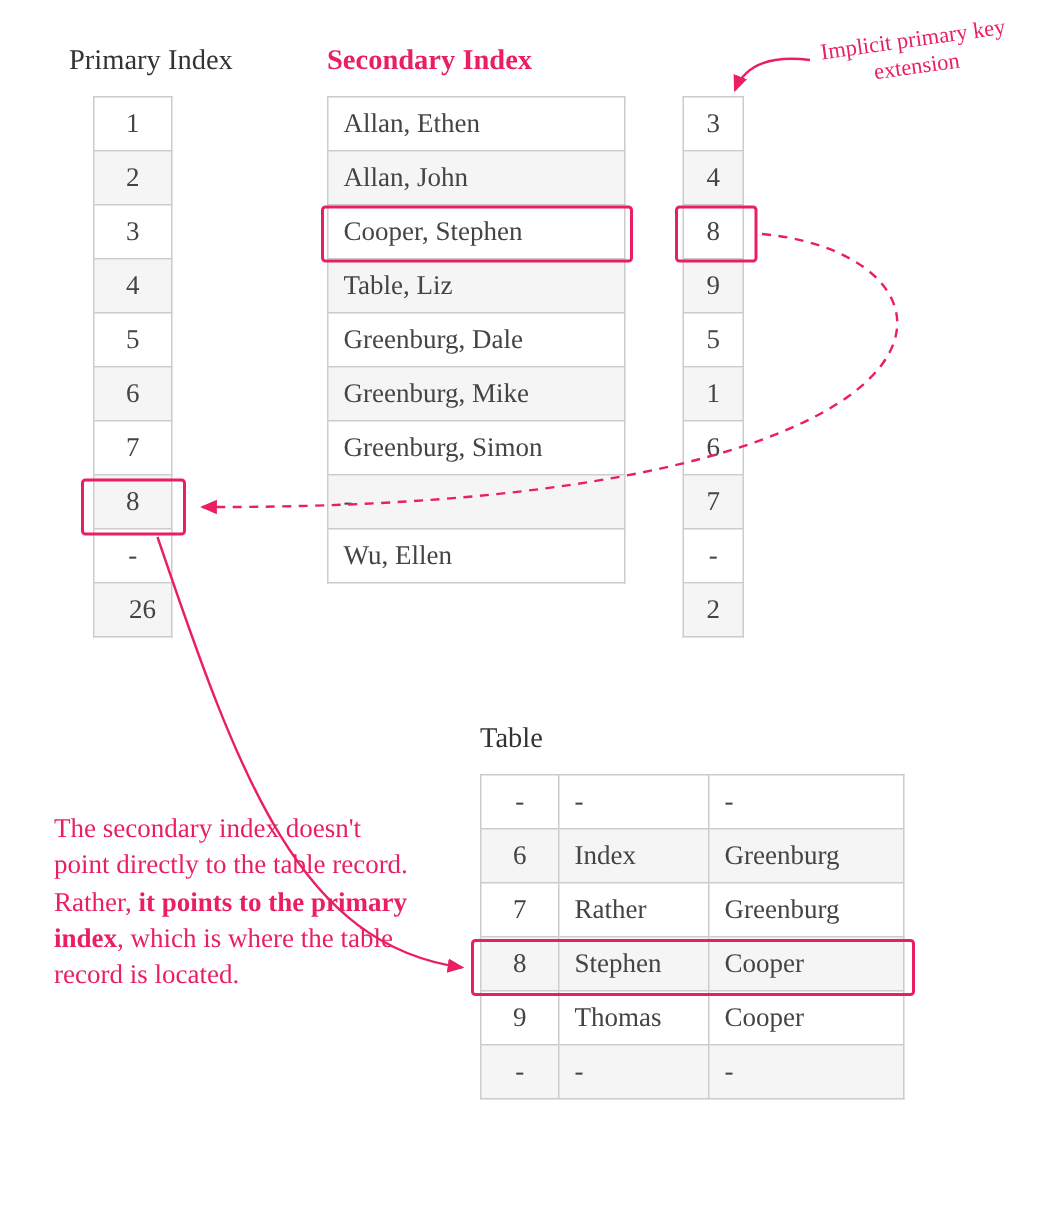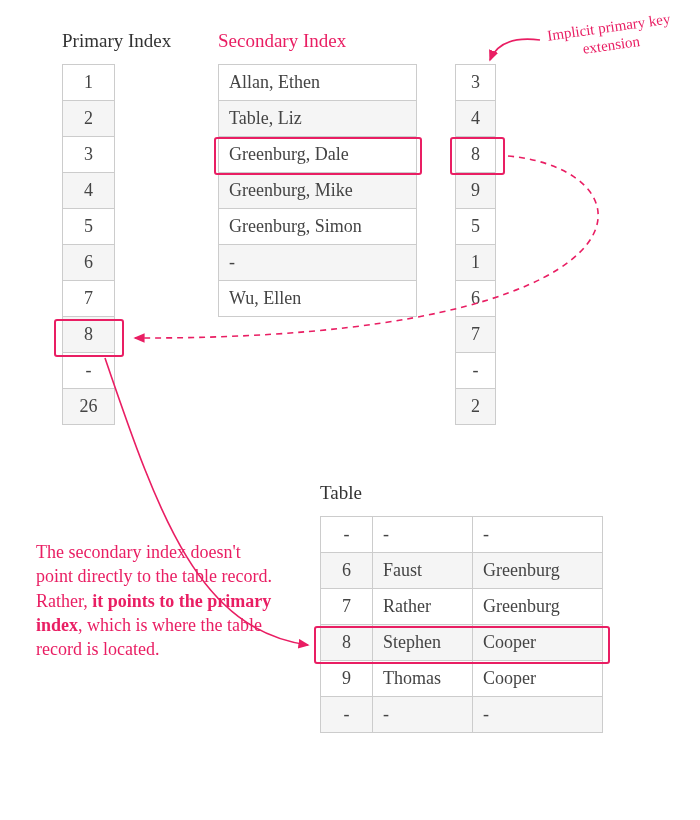--- a/index.html
+++ b/index.html
@@ -53,22 +53,22 @@
   svg.overlay {
     position: absolute;
     top: 0; left: 0;
     width: 700px; height: 820px;
     pointer-events: none;
   }
 </style>
 </head>
 <body>
 
-<div class="hdr" style="left:62px; top:30px;">Primary Index</div>
-<div class="hdr pink-text" style="left:218px; top:30px;">Secondary Index</div>
+<div class="hdr" style="left:46px; top:30px;">Primary Index</div>
+<div class="hdr pink-text" style="left:218px; top:30px;font-weight:bold;">Secondary Index</div>
 <div class="hdr" style="left:320px; top:482px;">Table</div>
 
 <table class="tbl" id="primary-tbl" style="left:62px; top:64px;">
   <tbody>
       <tr>
         <td style="width:52px;text-align:center">1</td>
       </tr>
   <tr>
         <td style="text-align:center">2</td>
       </tr>
@@ -87,29 +87,35 @@
   <tr>
         <td style="text-align:center">7</td>
       </tr>
   <tr>
         <td style="text-align:center">8</td>
       </tr>
   <tr>
         <td style="text-align:center">-</td>
       </tr>
   <tr>
-        <td style="text-align:center">26</td>
+        <td style="text-align:right">26</td>
       </tr>
 </tbody>
   </table>
 
 <table class="tbl" id="sec-names-tbl" style="left:218px; top:64px;">
   <tbody>
       <tr>
         <td style="width:198px">Allan, Ethen</td>
+      </tr>
+  <tr>
+        <td>Allan, John</td>
+      </tr>
+  <tr>
+        <td>Cooper, Stephen</td>
       </tr>
   <tr>
         <td>Table, Liz</td>
       </tr>
   <tr>
         <td>Greenburg, Dale</td>
       </tr>
   <tr>
         <td>Greenburg, Mike</td>
       </tr>
@@ -162,21 +168,21 @@
 
 <table class="tbl" id="data-tbl" style="left:320px; top:516px;">
   <tbody>
       <tr>
     <td style="width:52px;text-align:center">-</td>
     <td style="width:100px">-</td>
     <td style="width:130px">-</td>
   </tr>
   <tr>
     <td style="text-align:center">6</td>
-    <td>Faust</td>
+    <td>Index</td>
     <td>Greenburg</td>
   </tr>
   <tr>
     <td style="text-align:center">7</td>
     <td>Rather</td>
     <td>Greenburg</td>
   </tr>
   <tr>
     <td style="text-align:center">8</td>
     <td>Stephen</td>

